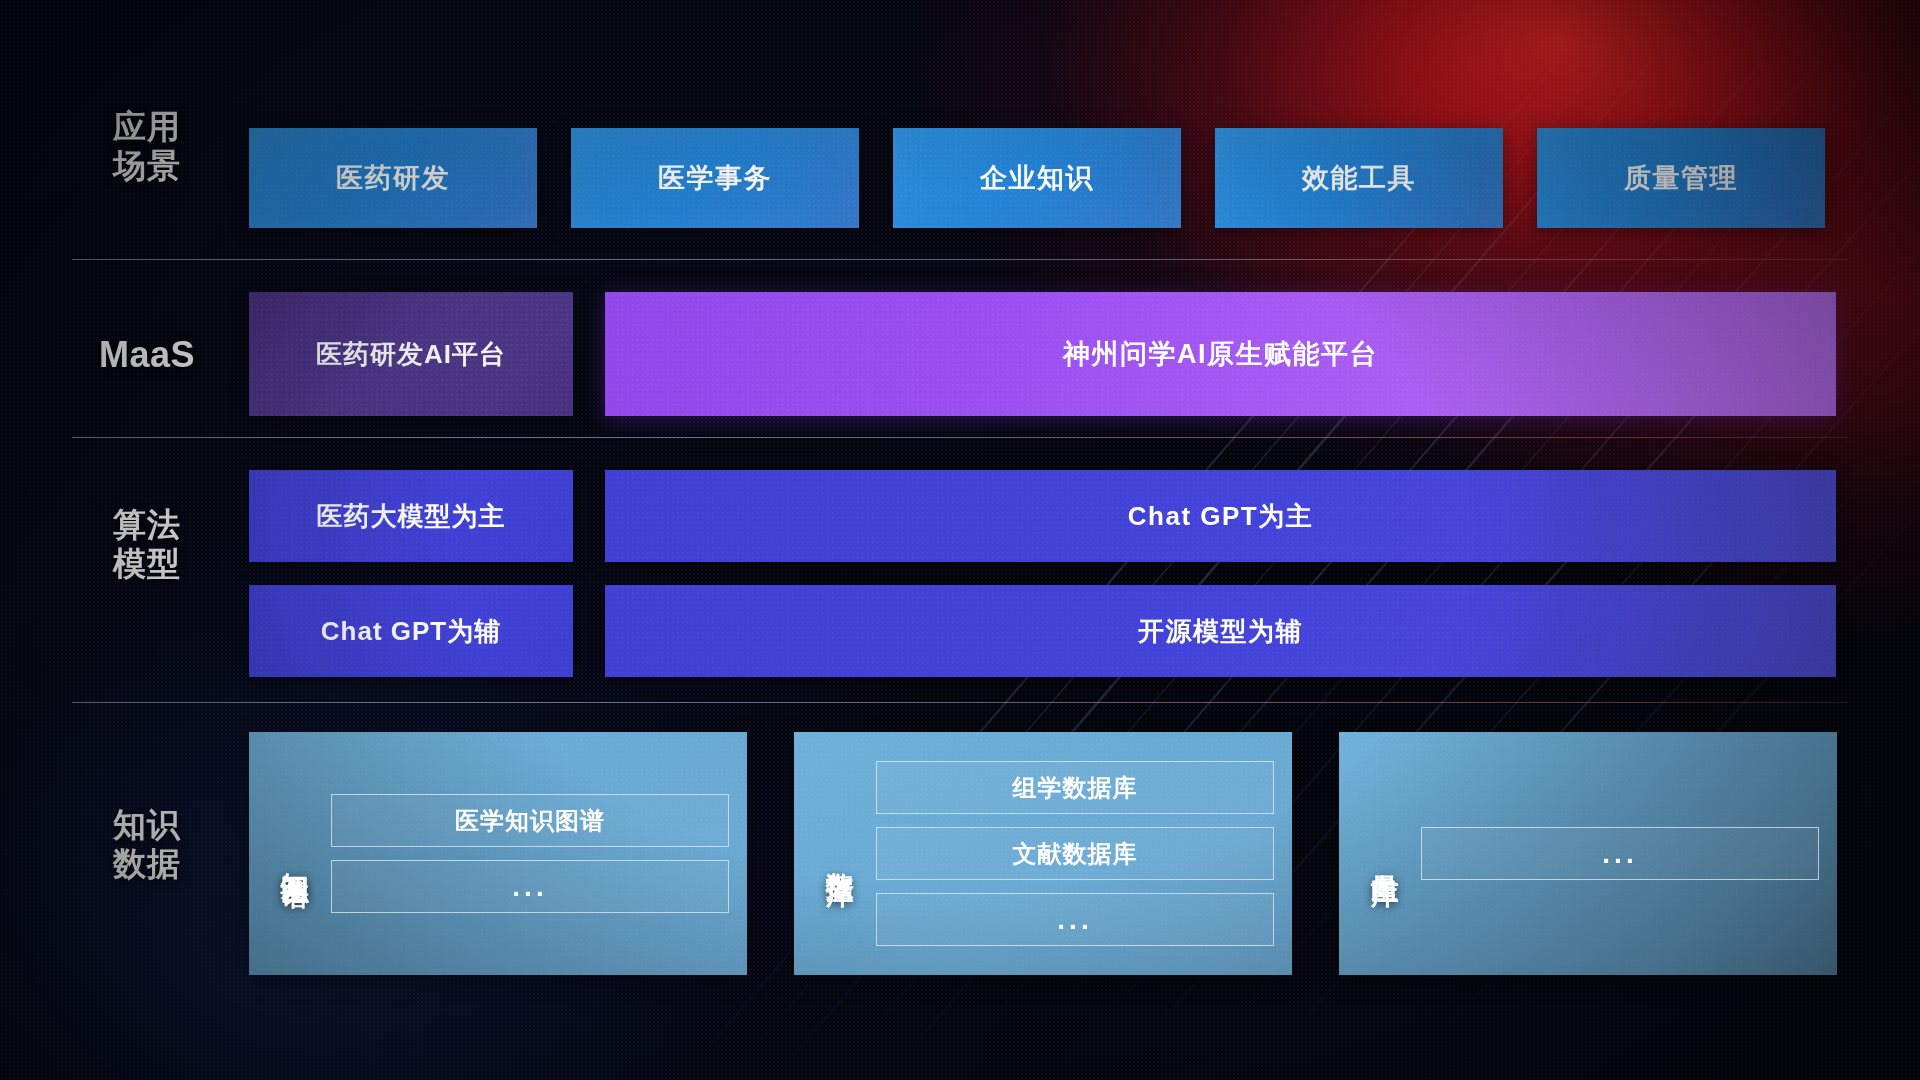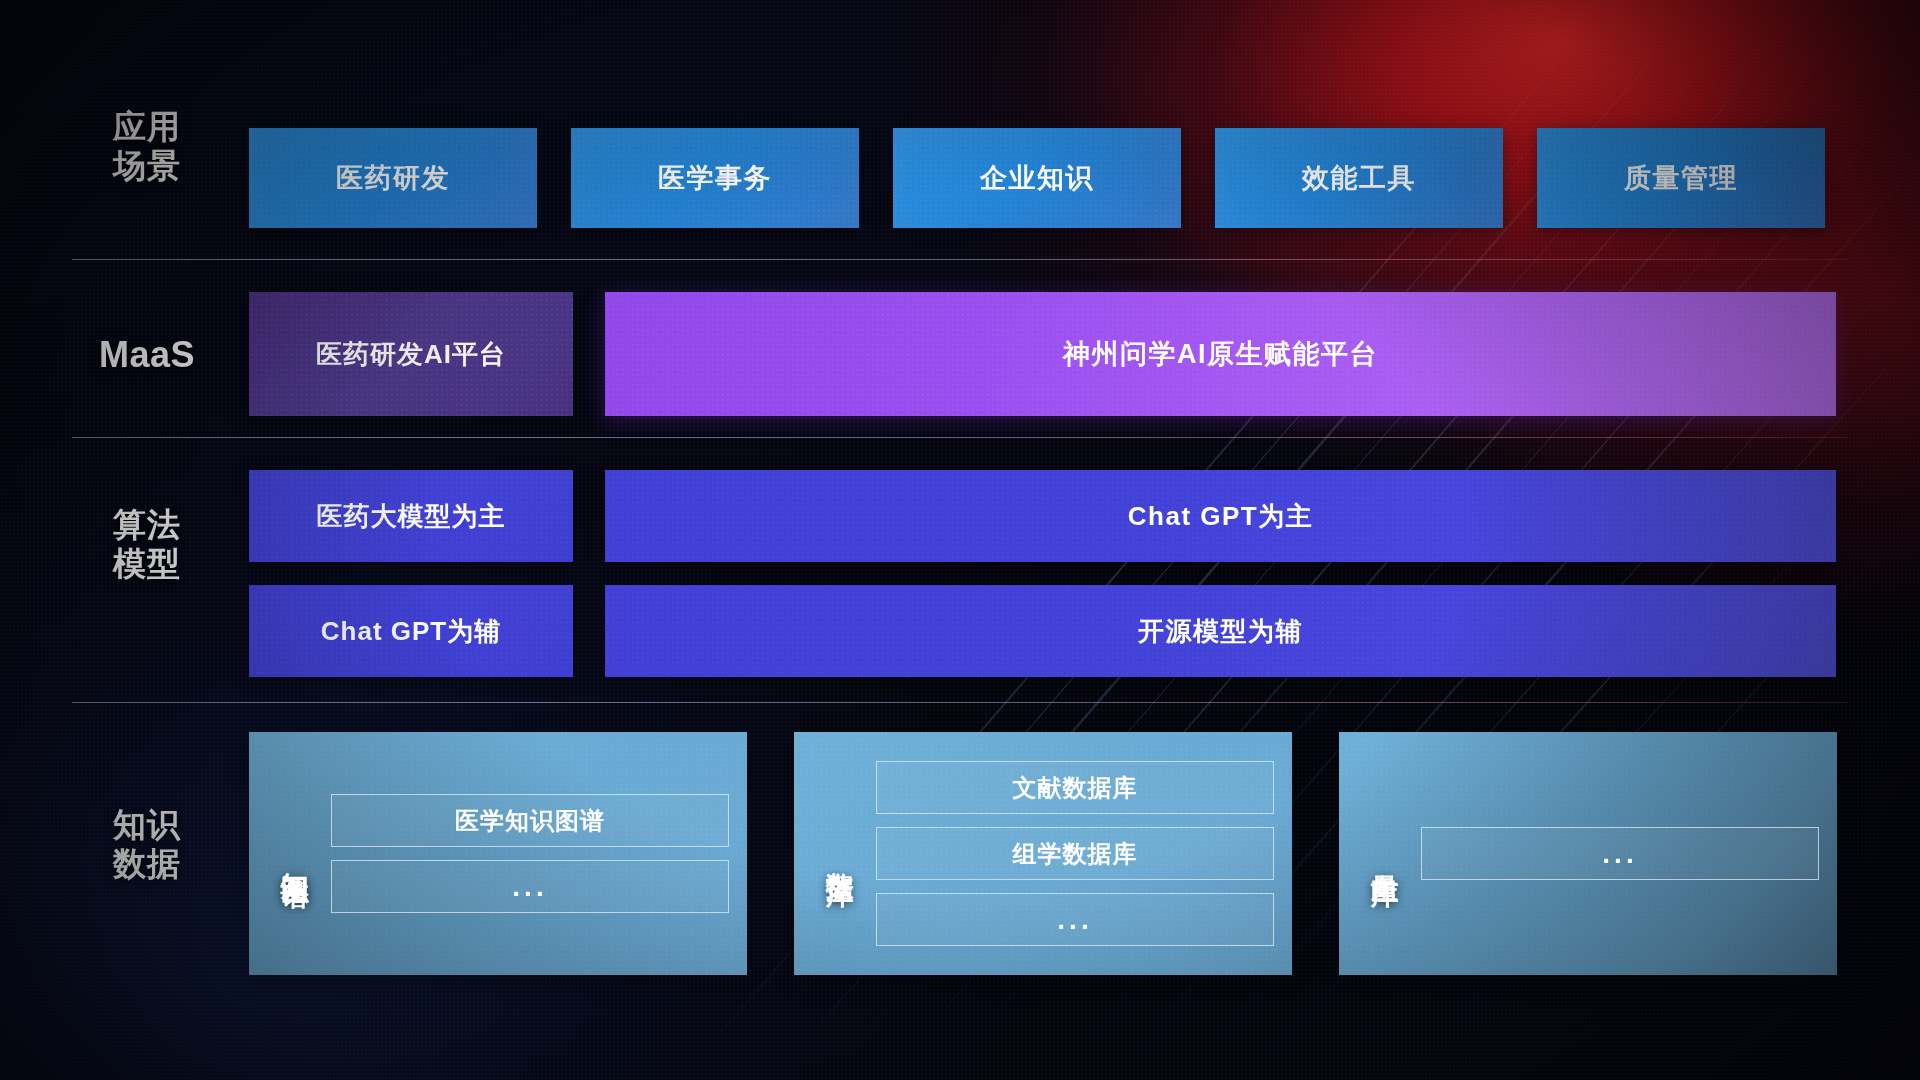--- a/index.html
+++ b/index.html
@@ -331,24 +331,24 @@
           <div class="kd-item ellipsis">
             <span>...</span>
           </div>
         </div>
       </div>
 
       <div class="kd-group">
         <div class="kd-vlabel">数据库</div>
         <div class="kd-items">
           <div class="kd-item">
+            <span>组学数据库</span>
+          </div>
+          <div class="kd-item">
             <span>文献数据库</span>
-          </div>
-          <div class="kd-item">
-            <span>组学数据库</span>
           </div>
           <div class="kd-item ellipsis">
             <span>...</span>
           </div>
         </div>
       </div>
 
       <div class="kd-group">
         <div class="kd-vlabel">向量库</div>
         <div class="kd-items">

